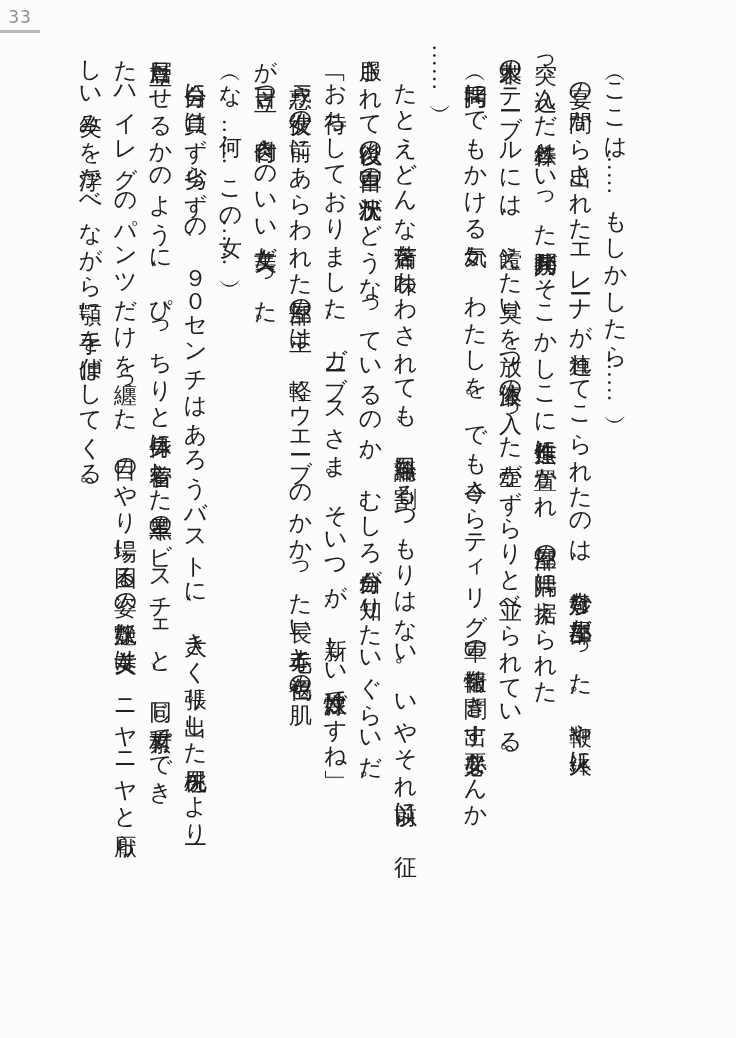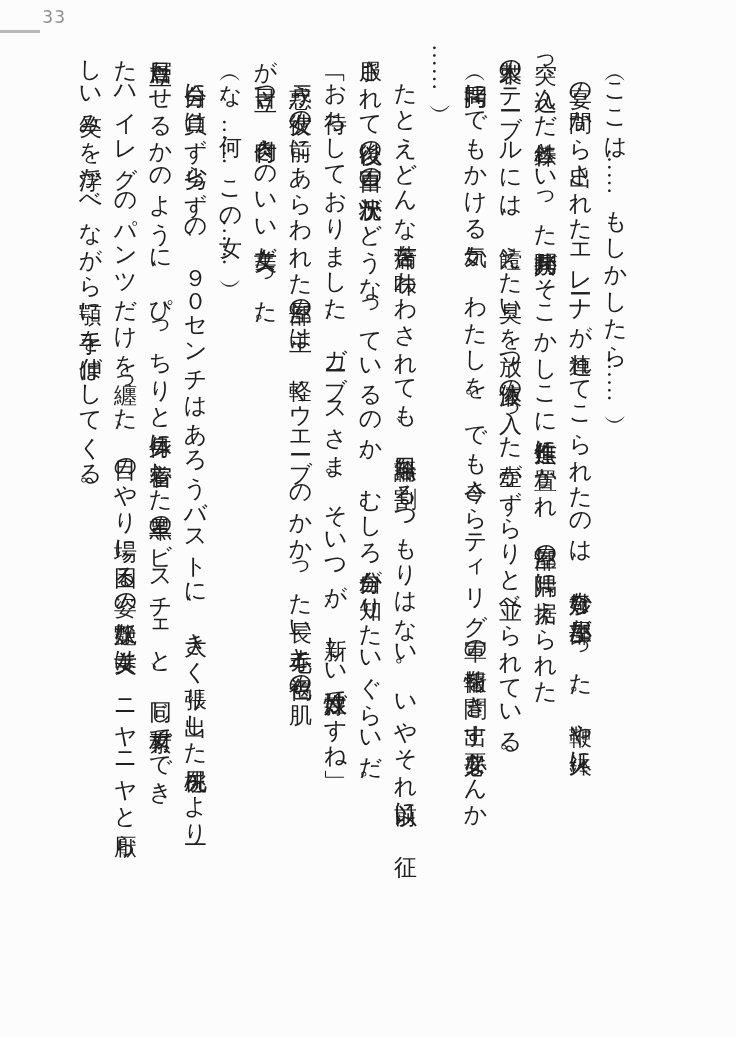--- a/index.html
+++ b/index.html
@@ -22,27 +22,26 @@
   
   .folio {
     position: absolute;
     top: 7px;
     left: 0;
     width: 44px;
   }
   .folio-number {
     display: block;
     width: 40px;
-    text-align: right;
+    text-align: center;
     font-family: "DejaVu Sans", "Liberation Sans", sans-serif;
     font-size: 17px;
     line-height: 21px;
     letter-spacing: 1px;
     color: var(--folio);
-    margin-left: 26px;
   }
   .folio-rule {
     width: 40px;
     height: 3px;
     margin-top: 2px;
     background: var(--rule);
   }
   
   .text-block {
     position: absolute;

